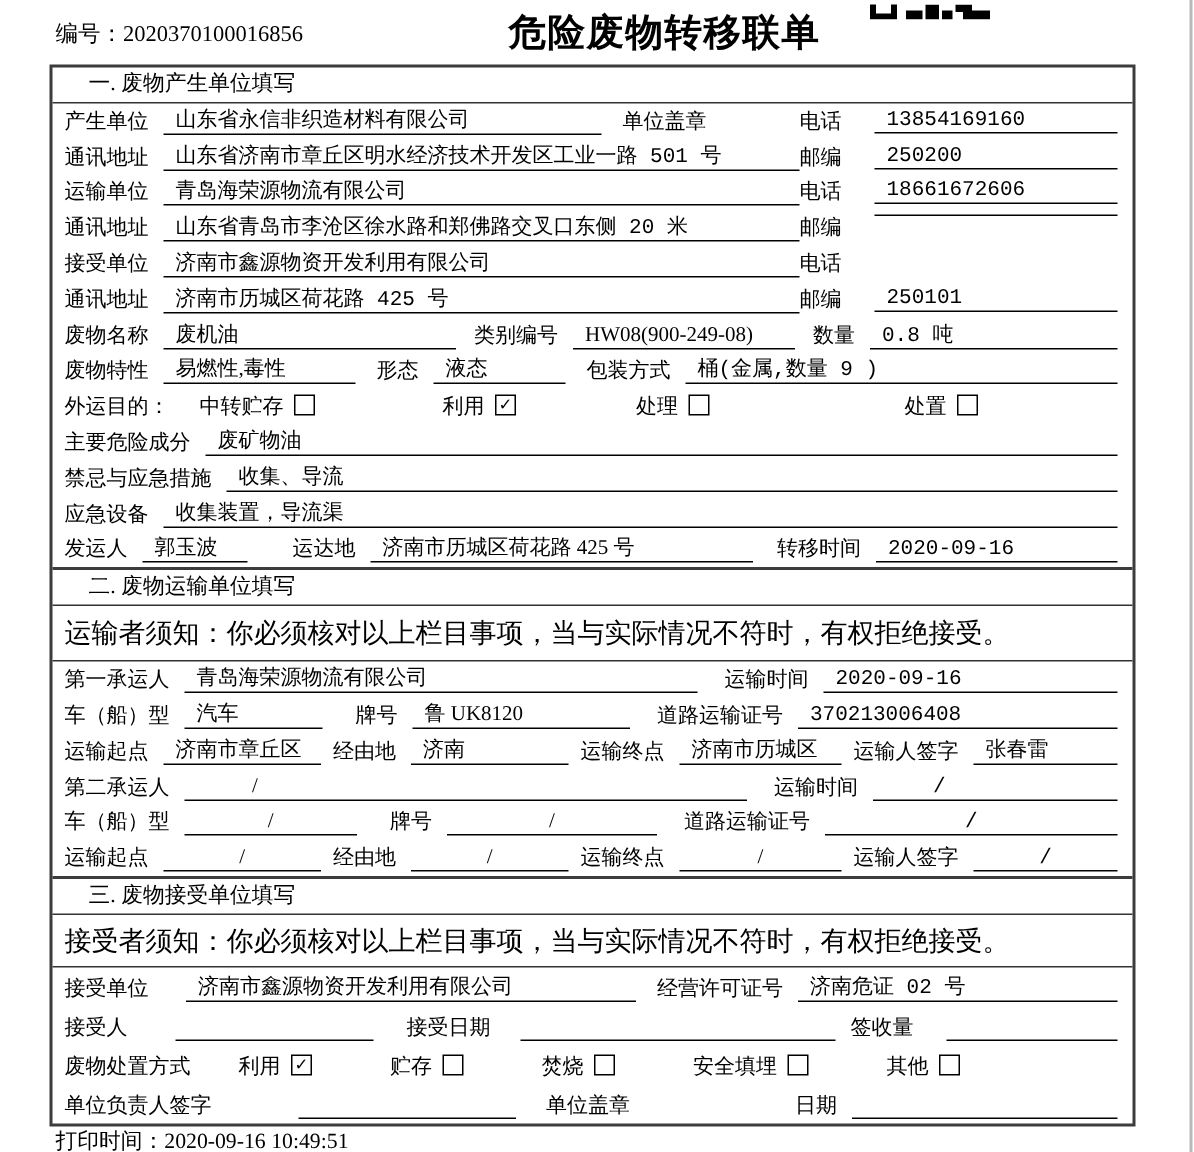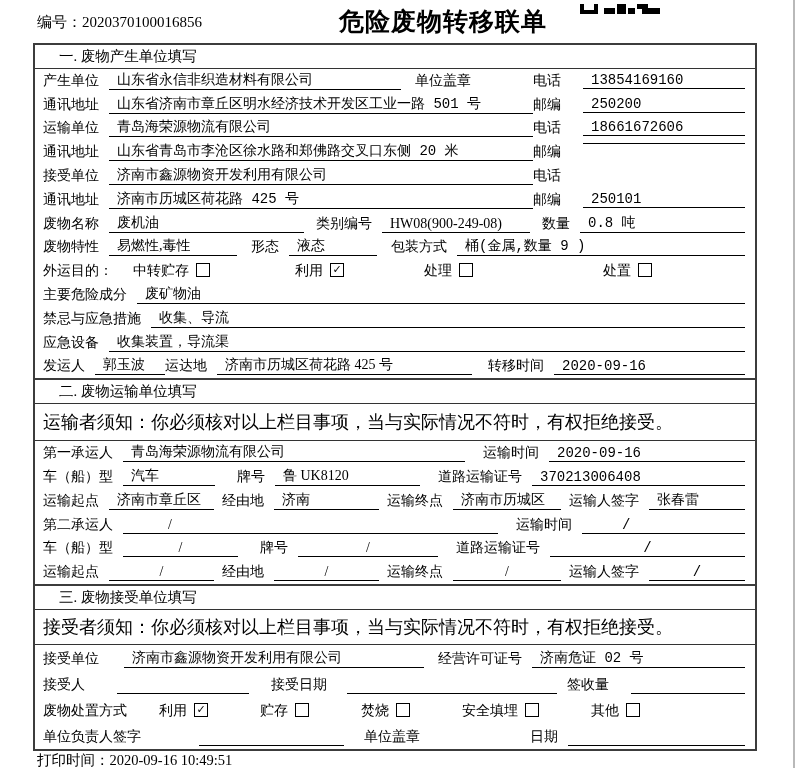--- a/index.html
+++ b/index.html
@@ -170,21 +170,21 @@
     </div>
 
     <div class="row">
       <span class="lbl">应急设备</span>
       <span class="u fill">收集装置，导流渠</span>
     </div>
 
     <div class="row">
       <span class="lbl">发运人</span>
       <span class="u" style="width:70px">郭玉波</span>
-      <span class="lbl" style="">运达地</span>
+      <span class="lbl" style="margin-left:30px">运达地</span>
       <span class="u" style="width:255px">济南市历城区荷花路 425 号</span>
       <span class="lbl" style="margin-left:16px">转移时间</span>
       <span class="u fill">2020-09-16</span>
     </div>
   </div>
 
   <div class="sec sec2">
     <div class="sec-h">二. 废物运输单位填写</div>
 
     <div class="notice">

